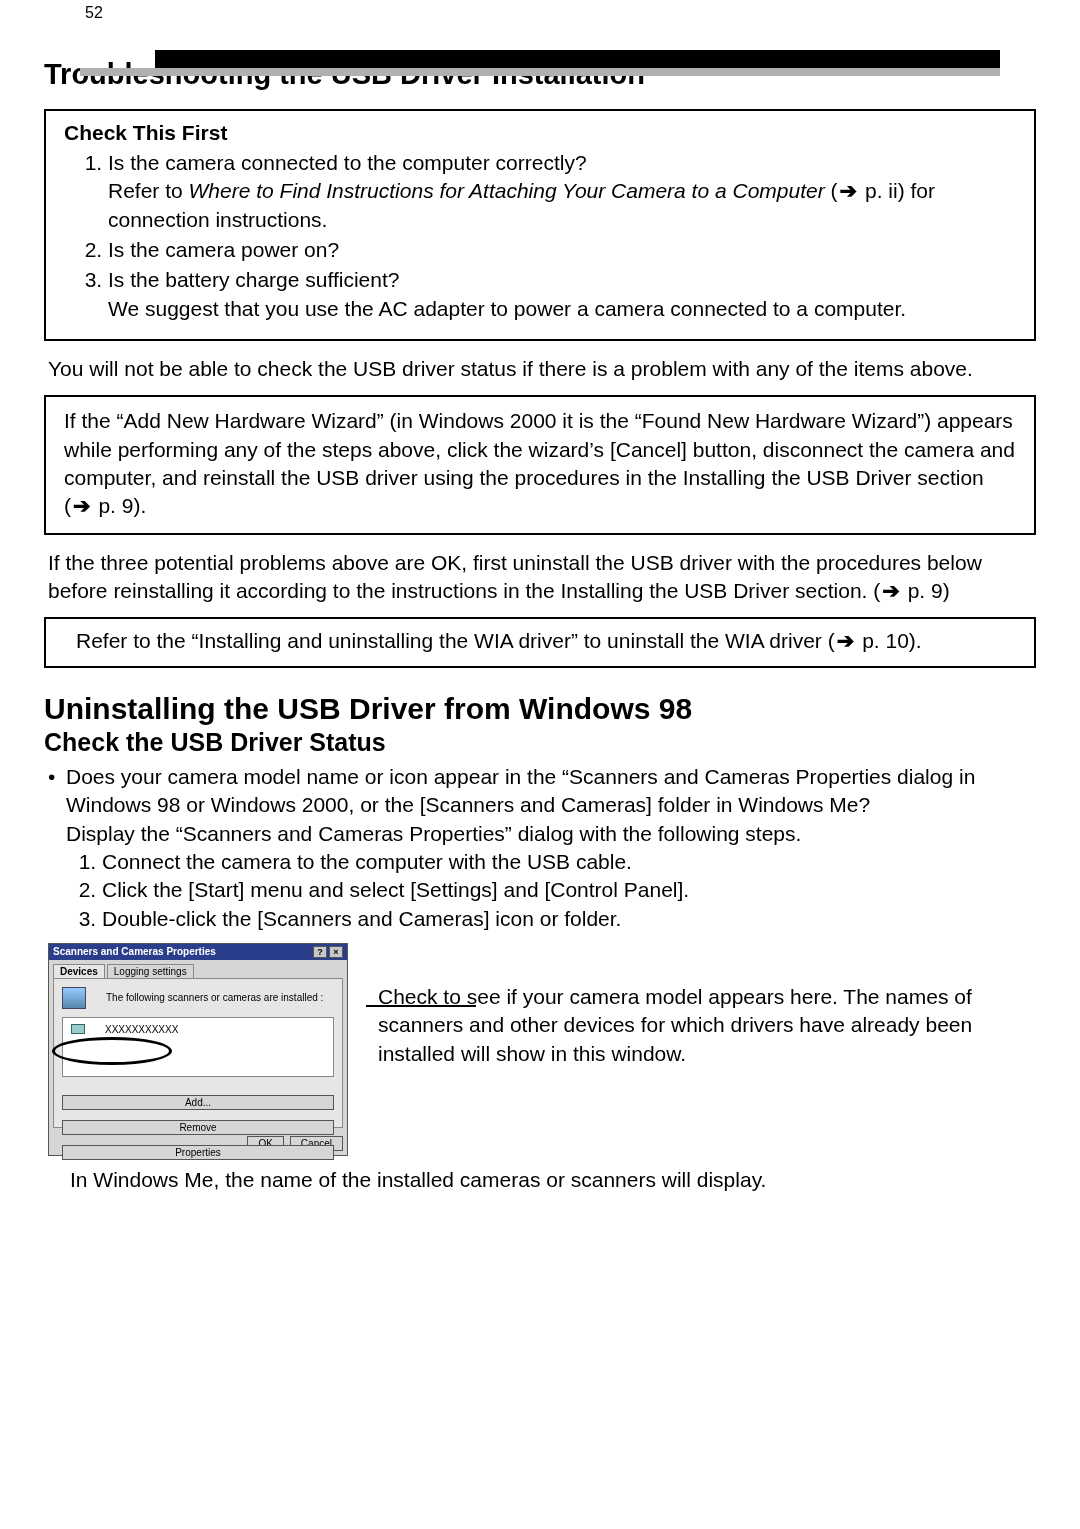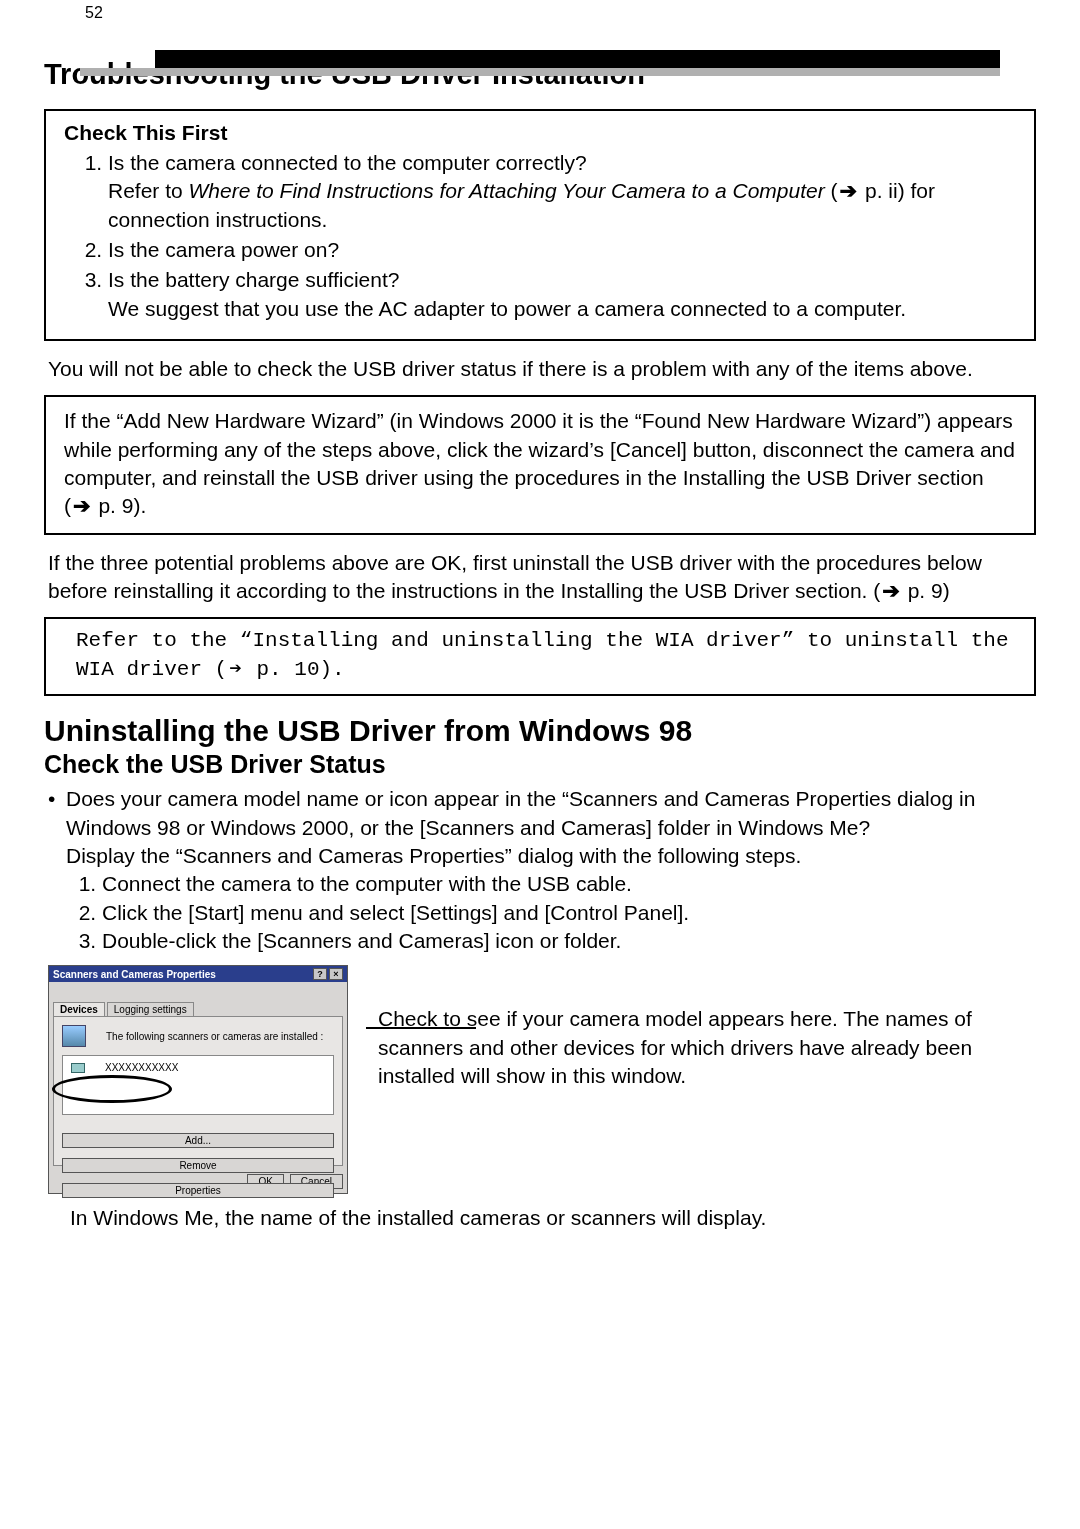--- a/index.html
+++ b/index.html
@@ -70,24 +70,23 @@
   .box2 {
     border: 2px solid #000;
     padding: 10px 18px 12px 18px;
     margin: 0 4px 14px 4px;
     font-size: 21px;
     line-height: 1.35;
   }
   .box3 {
     border: 2px solid #000;
     padding: 8px 8px 10px 30px;
-    margin: 0 4px 18px 4px;
-    font-size: 21px;
-    line-height: 1.35;
-    font-family: Liberation Mono, monospace;
+    margin: 0 4px 24px 4px;
+    font-size: 21px;
+    line-height: 1.35;
   }
   .h2 {
     font-size: 30px;
     font-weight: bold;
     margin: 8px 4px 2px 4px;
   }
   .h3 {
     font-size: 25px;
     font-weight: bold;
     margin: 0 4px 6px 4px;
@@ -136,21 +135,21 @@
   .dlg-title .ctrls { display: flex; gap: 2px; }
   .dlg-title .ctrls span {
     width: 14px; height: 12px;
     background: #c8c8c8;
     border: 1px solid #555;
     color: #000;
     font-size: 9px;
     text-align: center;
     line-height: 10px;
   }
-  .dlg-tabs { padding: 20px 4px 0 4px; display: flex; gap: 2px; }
+  .dlg-tabs { padding: 4px 4px 0 4px; display: flex; gap: 2px; }
   .dlg-tab {
     border: 1px solid #888;
     border-bottom: none;
     background: #d8d6d4;
     padding: 1px 6px;
     font-size: 10px;
   }
   .dlg-tab.active { background: #e8e6e4; font-weight: bold; }
   .dlg-body {
     margin: 0 4px 4px 4px;

